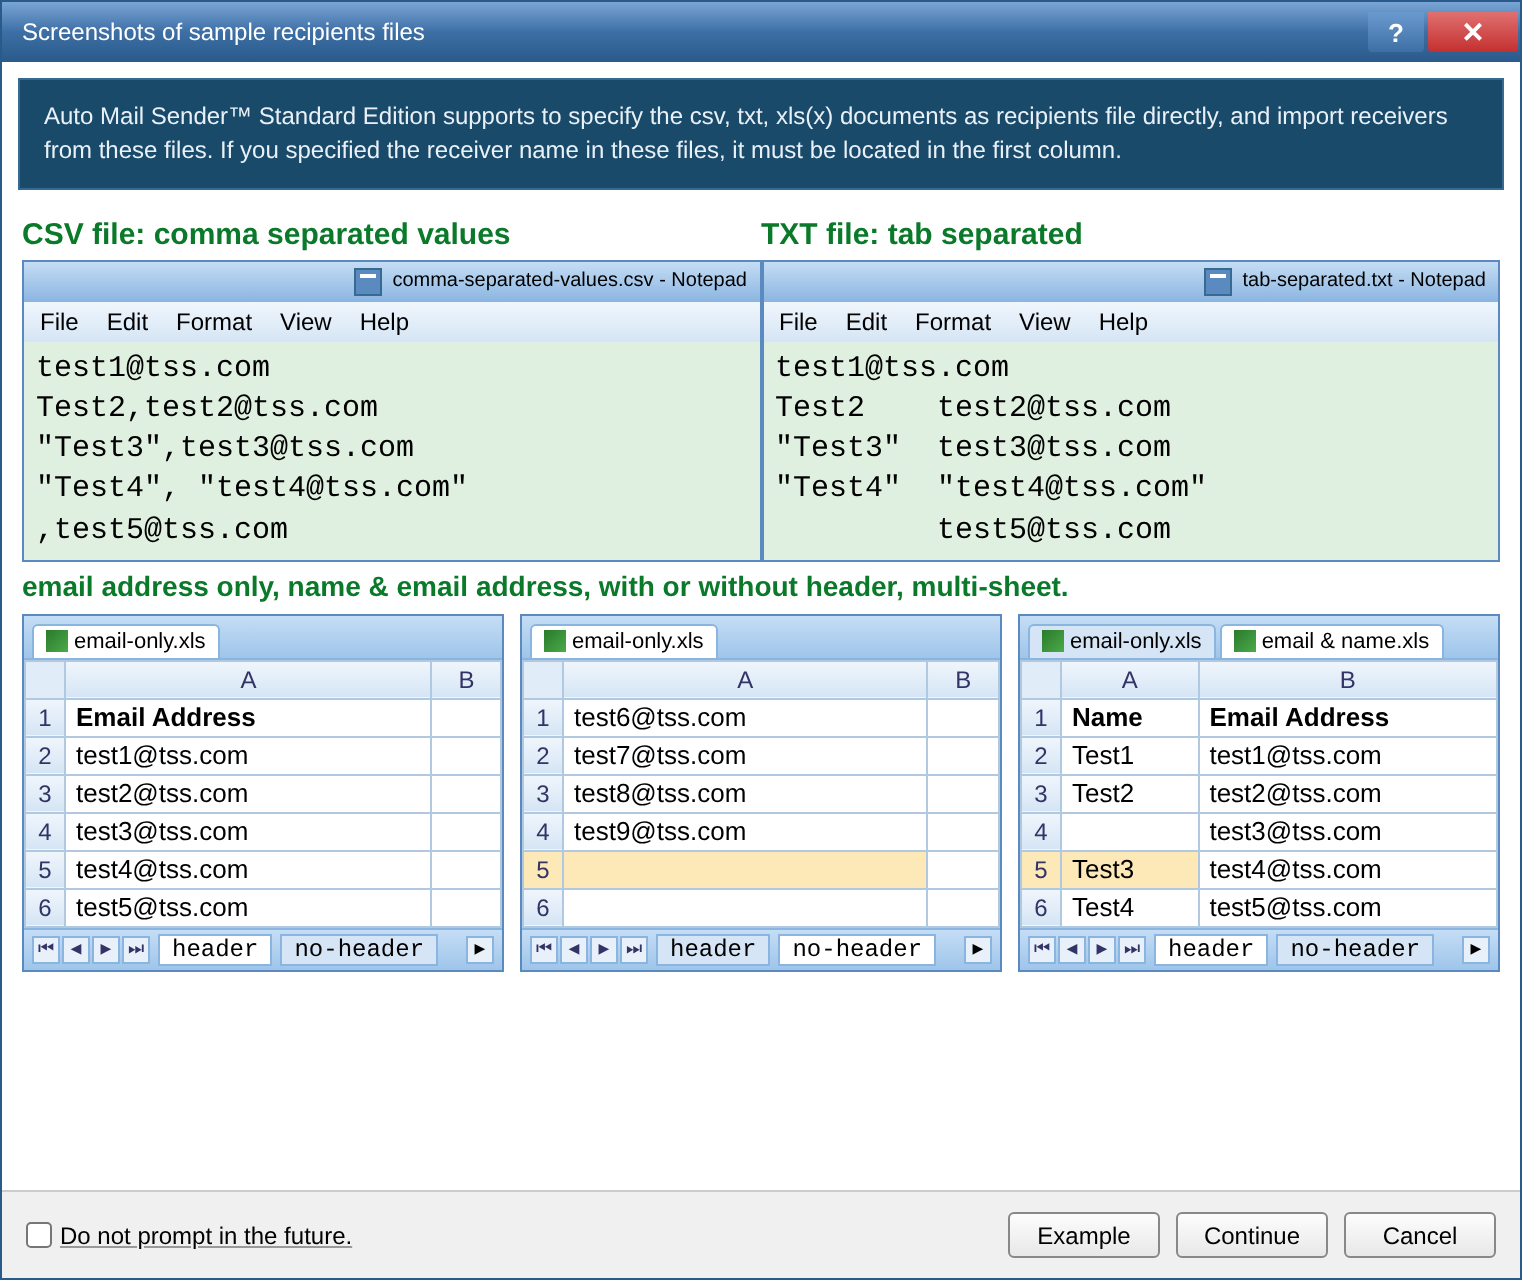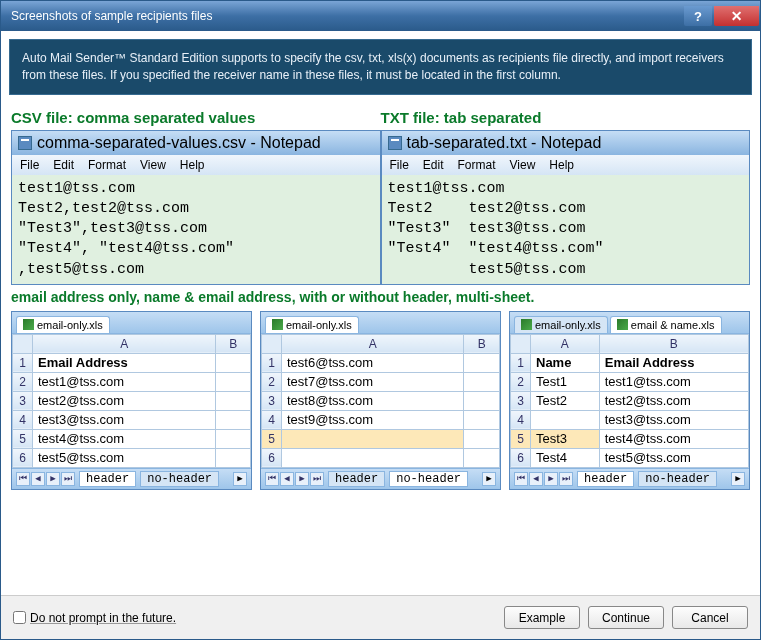--- a/index.html
+++ b/index.html
@@ -16,21 +16,21 @@
 .header-box { margin: 8px; padding: 10px 12px; background: #1a4a6a; color: #e8f0f8; border: 1px solid #366a90; font-size: 12px; line-height: 1.4; }
 
 .content { flex:1; padding: 0 10px; overflow: hidden; }
 
 .section-row { display: flex; gap: 0; }
 .section { flex: 1; }
 .section-title { color: #0a7a2a; font-weight: bold; font-size: 15px; margin: 6px 0 4px; }
 .section-title.sub { font-size: 14px; margin-top:4px; }
 
 .notepad { border: 1px solid #5a8ac0; background: #fff; }
-.np-title { background: linear-gradient(to bottom,#c5ddf5,#8ab5e0); padding: 3px 6px; display:flex; align-items:center; gap:5px; font-size:16px; }
+.np-title { background: linear-gradient(to bottom,#c5ddf5,#8ab5e0); padding: 3px 6px; display:flex; align-items:center; gap:5px; font-size:10px;justify-content:flex-end; }
 .np-icon { width:14px; height:14px; background:#5a8ac0; border:1px solid #366a90; display:inline-block; position:relative; }
 .np-icon::after{content:"";position:absolute;top:2px;left:2px;right:2px;height:2px;background:#fff;}
 .np-menu { background: linear-gradient(to bottom,#f0f6fc,#d5e5f5); padding: 3px 8px; font-size: 12px; display:flex; gap:14px;text-align:right; }
 .np-body { background: #e0f0e0; padding: 4px 6px; font-family: 'Courier New', monospace; font-size: 15px; line-height: 1.35; color:#000; min-height: 108px; white-space: pre; }
 
 .excel-row { display:flex; gap:8px; margin-top:6px; }
 .excel { flex:1; border:1px solid #5a8ac0; background:#fff; font-size:12px; }
 .xl-tabs { background: linear-gradient(to bottom,#c5ddf5,#9ec5ea); padding: 4px 4px 0; display:flex; gap:2px; border-bottom:1px solid #8ab5e0;}
 .xl-tab { background:#fff; border:1px solid #8ab5e0; border-bottom:none; padding:2px 6px; border-radius:3px 3px 0 0; display:flex; gap:3px; font-size:11px;}
 .xl-tab.inactive { background:#d5e5f5; }

